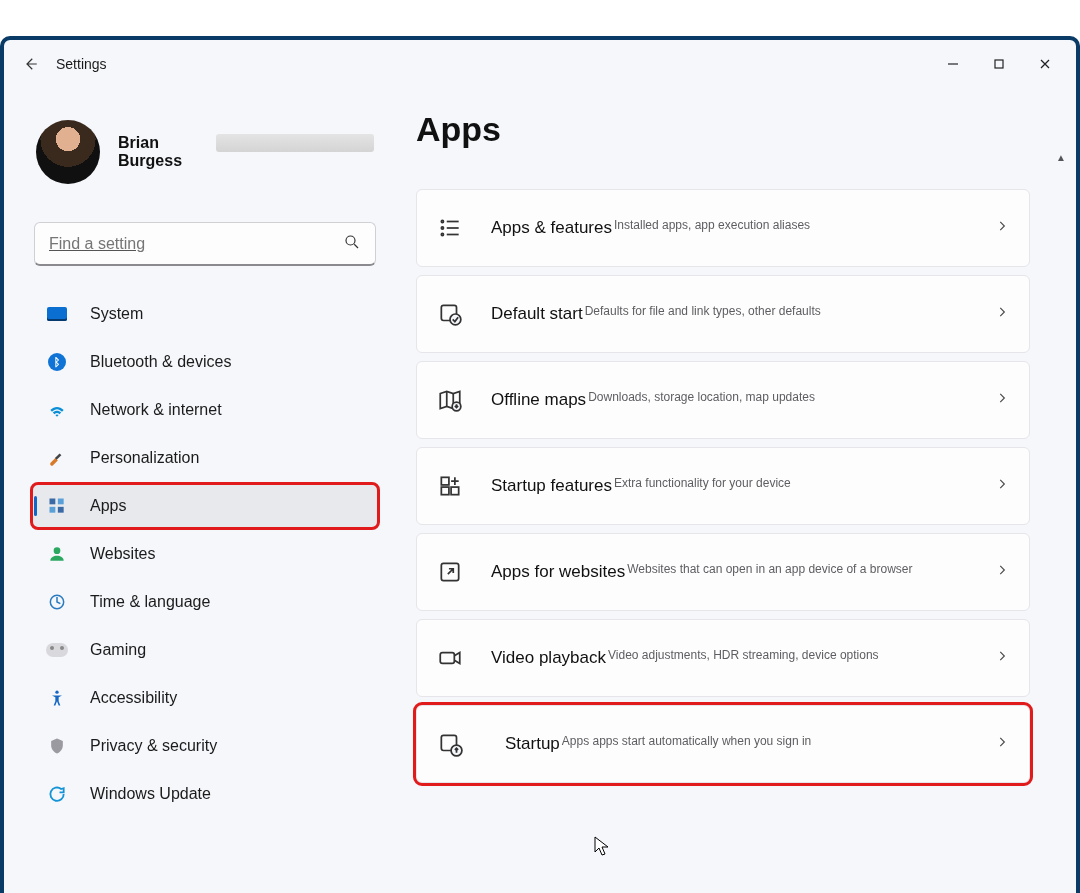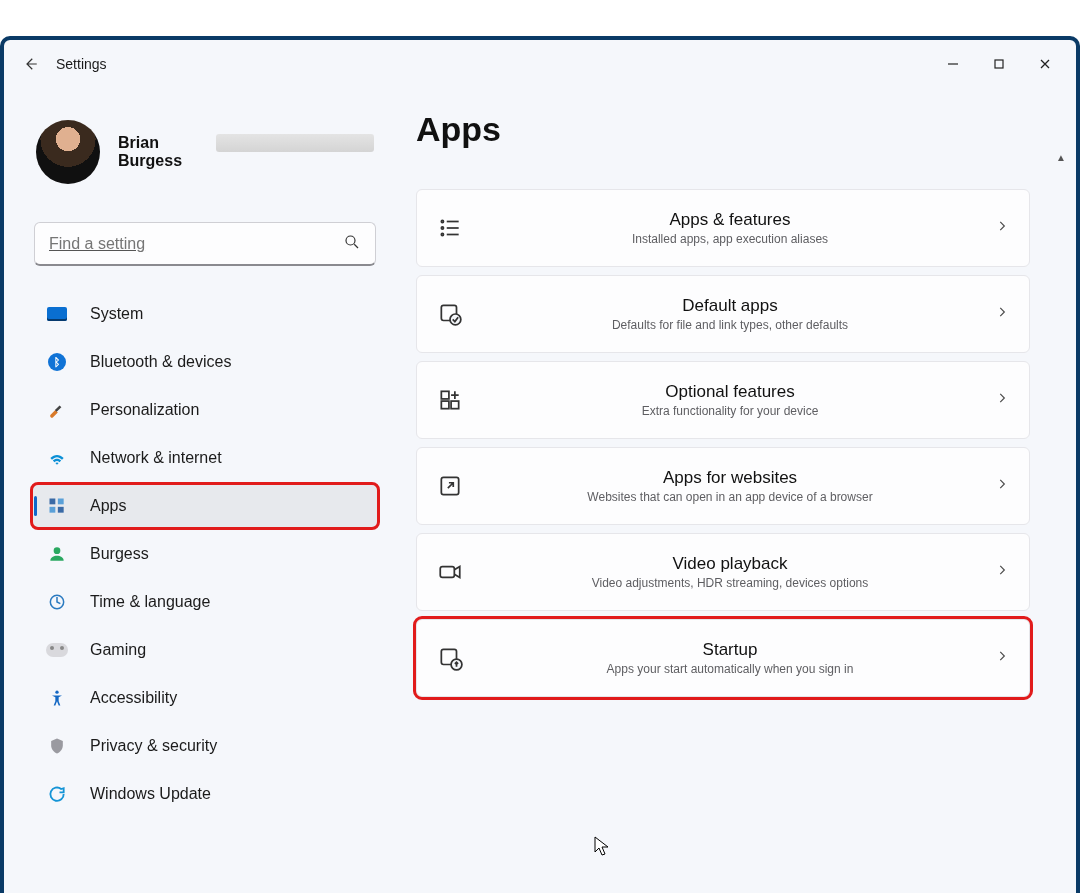--- a/index.html
+++ b/index.html
@@ -40,21 +40,21 @@
   .nav-item.selected::before { content:""; position:absolute; left:2px; top:12px; bottom:12px; width:3px; background:#1068c9; border-radius:2px; }
   .nav-icon { width:22px; height:22px; display:flex; align-items:center; justify-content:center; flex-shrink:0; }
   .highlight-red { outline:3px solid #e11b1b; outline-offset:-1px; }
 
   
   .main { flex:1; padding: 14px 28px 0 24px; position:relative; }
   .page-title { font-size:34px; font-weight:600; color:#111; margin-bottom:40px; }
   .card-list { display:flex; flex-direction:column; gap:8px; margin-right:10px; }
   .card { background:#fdfdfe; border:1px solid #e6e6ea; border-radius:6px; height:78px; display:flex; align-items:center; padding:0 20px 0 18px; gap:26px; cursor:pointer; }
   .card .card-icon { width:30px; height:30px; display:flex; align-items:center; justify-content:center; color:#333; flex-shrink:0; }
-  .card .card-text { flex:1; display:flex; flex-direction:column; gap:2px;align-items:center; }
+  .card .card-text { flex:1; display:flex; flex-direction:row; gap:2px; }
   .card .card-title { font-size:17px; color:#111; }
   .card .card-sub { font-size:12px; color:#5e5e62; }
   .card .chevron { color:#4a4a4a; }
   .card.highlight-red { outline:3px solid #e11b1b; outline-offset:0;gap:40px; }
   .scroll-up-arrow { position:absolute; top:56px; right:2px; color:#555; font-size:10px; }
 
   
   .cursor { position:absolute; width:16px; height:22px; pointer-events:none; }
 
   
@@ -124,55 +124,55 @@
             </span>
           <span>System</span>
         </div>
         <div class="nav-item">
           <span class="nav-icon">
               <span class="ic-bluetooth">ᛒ</span>
             </span>
           <span>Bluetooth &amp; devices</span>
         </div>
         <div class="nav-item">
+          <span class="nav-icon ic-wifi">
+              <svg width="20" height="20" viewBox="0 0 24 24" fill="#0a8fd6">
+                <path d="M12 20l-2-2c1-1 3-1 4 0l-2 2zm-5-5c3-3 7-3 10 0l-2 2c-2-2-4-2-6 0l-2-2zm-3-3c5-5 11-5 16 0l-2 2c-4-4-8-4-12 0l-2-2z"></path>
+              </svg>
+            </span>
+          <span>Network &amp; internet</span>
+        </div>
+        <div class="nav-item">
           <span class="nav-icon">
               <svg width="20" height="20" viewBox="0 0 24 24">
                 <path d="M4 18l6-6 3 3-6 6c-1 1-4 0-3-3z" fill="#d97a2a"></path>
                 <rect x="12" y="6" width="3" height="8" transform="rotate(45 13 10)" fill="#444"></rect>
               </svg>
             </span>
           <span>Personalization</span>
-        </div>
-        <div class="nav-item">
-          <span class="nav-icon ic-wifi">
-              <svg width="20" height="20" viewBox="0 0 24 24" fill="#0a8fd6">
-                <path d="M12 20l-2-2c1-1 3-1 4 0l-2 2zm-5-5c3-3 7-3 10 0l-2 2c-2-2-4-2-6 0l-2-2zm-3-3c5-5 11-5 16 0l-2 2c-4-4-8-4-12 0l-2-2z"></path>
-              </svg>
-            </span>
-          <span>Network &amp; internet</span>
         </div>
         <div class="nav-item selected highlight-red">
           <span class="nav-icon">
               <svg width="20" height="20" viewBox="0 0 24 24">
                 <rect x="3" y="3" width="7" height="7" fill="#3a6aa6"></rect>
                 <rect x="13" y="3" width="7" height="7" fill="#5aa0d8"></rect>
                 <rect x="3" y="13" width="7" height="7" fill="#5aa0d8"></rect>
                 <rect x="13" y="13" width="7" height="7" fill="#3a6aa6"></rect>
               </svg>
             </span>
           <span>Apps</span>
         </div>
         <div class="nav-item">
           <span class="nav-icon">
               <svg width="20" height="20" viewBox="0 0 24 24">
                 <circle cx="12" cy="8" r="4" fill="#2aa860"></circle>
                 <path d="M4 20c0-4 4-6 8-6s8 2 8 6" fill="#2aa860"></path>
               </svg>
             </span>
-          <span>Burgess</span>
+          <span>Websites</span>
         </div>
         <div class="nav-item">
           <span class="nav-icon">
               <svg width="20" height="20" viewBox="0 0 24 24" fill="none" stroke="#2a7ac0" stroke-width="1.8">
                 <circle cx="12" cy="12" r="8"></circle>
                 <path d="M12 6v6l4 2"></path>
               </svg>
             </span>
           <span>Time &amp; language</span>
         </div>
@@ -237,40 +237,57 @@
 
         <div class="card">
           <span class="card-icon">
               <svg width="26" height="26" viewBox="0 0 24 24" fill="none" stroke="#333" stroke-width="1.6">
                 <rect x="4" y="4" width="14" height="14" rx="2"></rect>
                 <circle cx="17" cy="17" r="5" fill="#f5f7fb"></circle>
                 <path d="M14.5 17l2 2 3-4" stroke="#333"></path>
               </svg>
             </span>
           <div class="card-text">
-            <div class="card-title">Default apps</div>
+            <div class="card-title">Default start</div>
             <div class="card-sub">Defaults for file and link types, other defaults</div>
           </div>
           <span class="chevron"><svg width="14" height="14" viewBox="0 0 24 24" fill="none" stroke="currentColor" stroke-width="2">
                 <path d="M9 5l7 7-7 7"></path>
               </svg></span>
         </div>
 
+        <div class="card">
+          <span class="card-icon">
+              <svg width="26" height="26" viewBox="0 0 24 24" fill="none" stroke="#333" stroke-width="1.6">
+                <path d="M3 6l6-2 6 2 6-2v14l-6 2-6-2-6 2V6z"></path>
+                <path d="M9 4v14M15 6v14"></path>
+                <circle cx="18" cy="18" r="4" fill="#f5f7fb"></circle>
+                <path d="M18 16v3m-1.5-1.5L18 19l1.5-1.5" stroke="#333"></path>
+              </svg>
+            </span>
+          <div class="card-text">
+            <div class="card-title">Offline maps</div>
+            <div class="card-sub">Downloads, storage location, map updates</div>
+          </div>
+          <span class="chevron"><svg width="14" height="14" viewBox="0 0 24 24" fill="none" stroke="currentColor" stroke-width="2">
+                <path d="M9 5l7 7-7 7"></path>
+              </svg></span>
+        </div>
 
         <div class="card">
           <span class="card-icon">
               <svg width="26" height="26" viewBox="0 0 24 24" fill="none" stroke="#333" stroke-width="1.6">
                 <rect x="4" y="4" width="7" height="7"></rect>
                 <rect x="4" y="13" width="7" height="7"></rect>
                 <rect x="13" y="13" width="7" height="7"></rect>
                 <path d="M16.5 4v7M13 7.5h7"></path>
               </svg>
             </span>
           <div class="card-text">
-            <div class="card-title">Optional features</div>
+            <div class="card-title">Startup features</div>
             <div class="card-sub">Extra functionality for your device</div>
           </div>
           <span class="chevron"><svg width="14" height="14" viewBox="0 0 24 24" fill="none" stroke="currentColor" stroke-width="2">
                 <path d="M9 5l7 7-7 7"></path>
               </svg></span>
         </div>
 
         <div class="card">
           <span class="card-icon">
               <svg width="26" height="26" viewBox="0 0 24 24" fill="none" stroke="#333" stroke-width="1.6">
@@ -289,38 +306,38 @@
 
         <div class="card">
           <span class="card-icon">
               <svg width="26" height="26" viewBox="0 0 24 24" fill="none" stroke="#333" stroke-width="1.6">
                 <rect x="3" y="7" width="13" height="10" rx="2"></rect>
                 <path d="M16 10l5-3v10l-5-3"></path>
               </svg>
             </span>
           <div class="card-text">
             <div class="card-title">Video playback</div>
-            <div class="card-sub">Video adjustments, HDR streaming, devices options</div>
+            <div class="card-sub">Video adjustments, HDR streaming, device options</div>
           </div>
           <span class="chevron"><svg width="14" height="14" viewBox="0 0 24 24" fill="none" stroke="currentColor" stroke-width="2">
                 <path d="M9 5l7 7-7 7"></path>
               </svg></span>
         </div>
 
         <div class="card highlight-red">
           <span class="card-icon">
               <svg width="26" height="26" viewBox="0 0 24 24" fill="none" stroke="#333" stroke-width="1.6">
                 <rect x="4" y="4" width="14" height="14" rx="2"></rect>
                 <circle cx="18" cy="18" r="5" fill="#f5f7fb" stroke="#333"></circle>
                 <path d="M18 20v-4m-1.5 1.5L18 16l1.5 1.5"></path>
               </svg>
             </span>
           <div class="card-text">
             <div class="card-title">Startup</div>
-            <div class="card-sub">Apps your start automatically when you sign in</div>
+            <div class="card-sub">Apps apps start automatically when you sign in</div>
           </div>
           <span class="chevron"><svg width="14" height="14" viewBox="0 0 24 24" fill="none" stroke="currentColor" stroke-width="2">
                 <path d="M9 5l7 7-7 7"></path>
               </svg></span>
         </div>
 
       </div>
 
       <span class="scroll-up-arrow">▲</span>
     </div>

